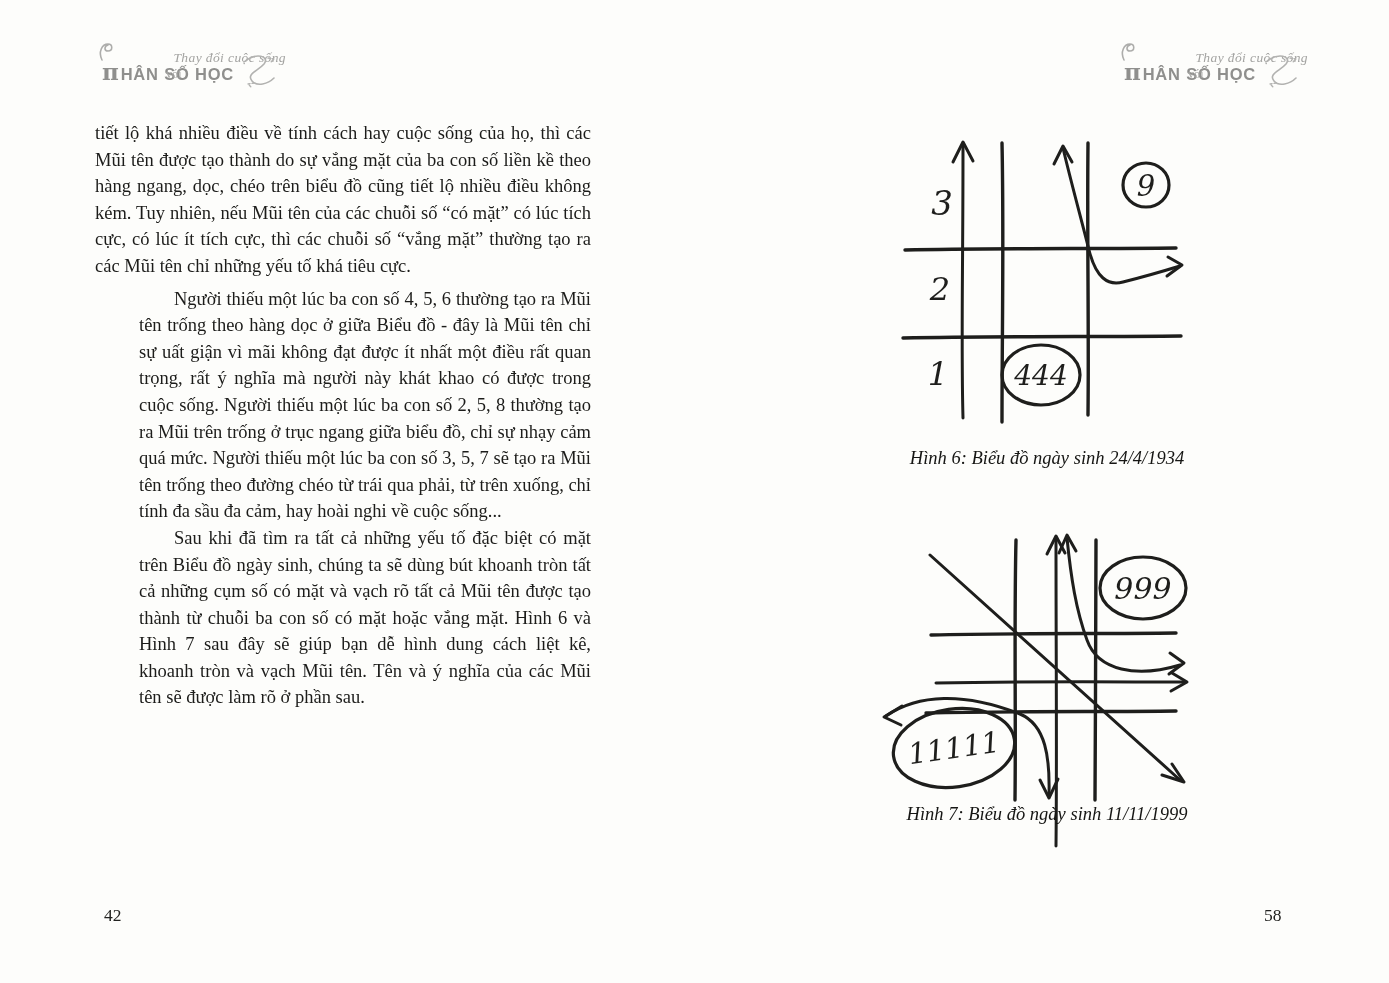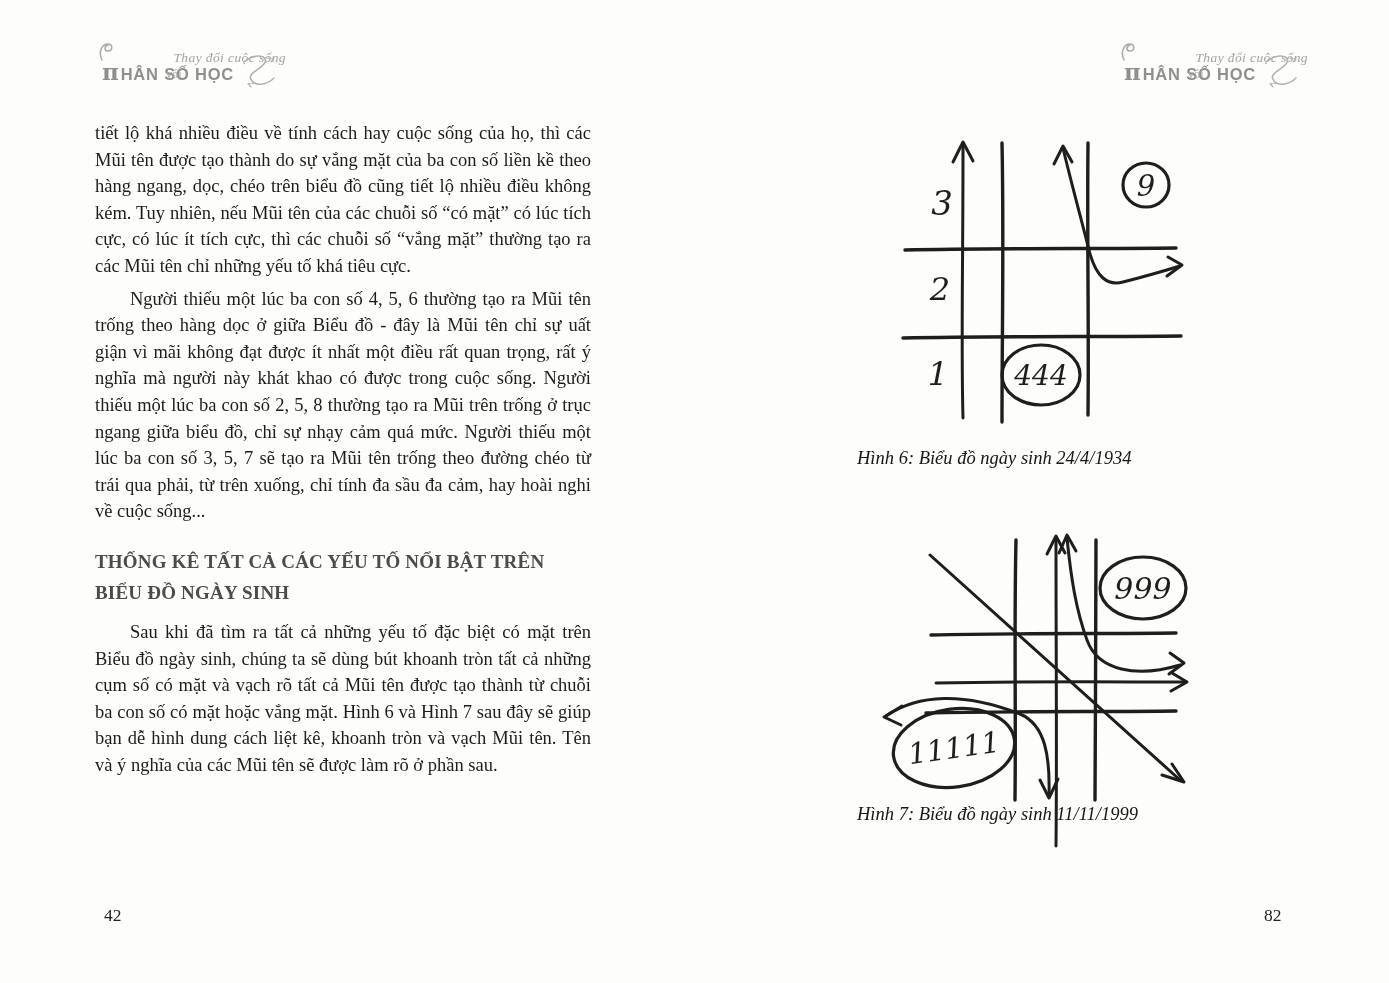--- a/index.html
+++ b/index.html
@@ -28,36 +28,36 @@
   .logo-pi { font-family:"DejaVu Serif", serif; font-size:23px; line-height:14px; margin-right:1px; }
   .logo-voi { position:absolute; left:70px; top:17px; font-size:12px; color:#a6a6a4; }
   .curl-icon { position:absolute; left:0; top:-10px; }
   .flourish-icon { position:absolute; right:4px; top:0; }
 
   
   .text-col {
     position:absolute; left:95px; top:120px; width:496px;
     font-size:18.5px; line-height:26.6px; text-align:justify;
   }
-  .text-col p.indented { text-indent:35px; }
+  .text-col p.indented { text-indent:35px;margin-left:44px; }
   .gap-top { margin-top:6px; }
   .section-heading {
     margin-top:21px; margin-bottom:11px;
     font-weight:bold; color:#4b4b49;
     font-size:19px; line-height:31px; letter-spacing:.2px;
     text-align:left;
   }
 
   
   .figure-svg { position:absolute; }
   .fig6 { left:860px; top:116px; }
   .fig7 { left:860px; top:514px; }
   .fig-caption {
     position:absolute; left:857px; width:380px;
-    text-align:left; font-style:italic; font-size:18.5px; color:#161614;
+    text-align:center; font-style:italic; font-size:18.5px; color:#161614;
   }
   .cap6 { top:448px; }
   .cap7 { top:804px; }
 
   .ink-line   { fill:none; stroke:#1e1e1c; stroke-width:3.4; stroke-linecap:round; stroke-linejoin:round; }
   .ink-arrow  { fill:none; stroke:#1e1e1c; stroke-width:3;   stroke-linecap:round; stroke-linejoin:round; }
   .ink-oval   { fill:none; stroke:#1e1e1c; stroke-width:3.2; }
   .hand-num   { fill:#1e1e1c; font-family:"DejaVu Serif", serif; font-style:italic; }
 
   
@@ -98,21 +98,20 @@
   <svg class="flourish-icon" width="42" height="42" viewBox="0 0 42 42">
     <path d="M4,12 C16,2 30,6 24,14 C18,21 6,24 12,31 C17,37 28,34 34,28" fill="none" stroke="#b2b2b0" stroke-width="1.6" stroke-linecap="round"></path>
     <path d="M28,8 L34,9 L30,13" fill="none" stroke="#b2b2b0" stroke-width="1.4" stroke-linecap="round" stroke-dasharray="2 2"></path>
     <path d="M14,33 L8,34 L12,38" fill="none" stroke="#b2b2b0" stroke-width="1.4" stroke-linecap="round" stroke-dasharray="2 2"></path>
   </svg>
 </header>
 
 <main class="text-col">
   <p>tiết lộ khá nhiều điều về tính cách hay cuộc sống của họ, thì các Mũi tên được tạo thành do sự vắng mặt của ba con số liền kề theo hàng ngang, dọc, chéo trên biểu đồ cũng tiết lộ nhiều điều không kém. Tuy nhiên, nếu Mũi tên của các chuỗi số “có mặt” có lúc tích cực, có lúc ít tích cực, thì các chuỗi số “vắng mặt” thường tạo ra các Mũi tên chỉ những yếu tố khá tiêu cực.</p>
   <p class="indented gap-top">Người thiếu một lúc ba con số 4, 5, 6 thường tạo ra Mũi tên trống theo hàng dọc ở giữa Biểu đồ - đây là Mũi tên chỉ sự uất giận vì mãi không đạt được ít nhất một điều rất quan trọng, rất ý nghĩa mà người này khát khao có được trong cuộc sống. Người thiếu một lúc ba con số 2, 5, 8 thường tạo ra Mũi trên trống ở trục ngang giữa biểu đồ, chỉ sự nhạy cảm quá mức. Người thiếu một lúc ba con số 3, 5, 7 sẽ tạo ra Mũi tên trống theo đường chéo từ trái qua phải, từ trên xuống, chỉ tính đa sầu đa cảm, hay hoài nghi về cuộc sống...</p>
-  <h2 class="section-heading">THỐNG KÊ TẤT CẢ CÁC YẾU TỐ NỔI BẬT TRÊN BIỂU ĐỒ NGÀY SINH</h2>
   <p class="indented">Sau khi đã tìm ra tất cả những yếu tố đặc biệt có mặt trên Biểu đồ ngày sinh, chúng ta sẽ dùng bút khoanh tròn tất cả những cụm số có mặt và vạch rõ tất cả Mũi tên được tạo thành từ chuỗi ba con số có mặt hoặc vắng mặt. Hình 6 và Hình 7 sau đây sẽ giúp bạn dễ hình dung cách liệt kê, khoanh tròn và vạch Mũi tên. Tên và ý nghĩa của các Mũi tên sẽ được làm rõ ở phần sau.</p>
 </main>
 
 <svg class="figure-svg fig6" width="400" height="340" viewBox="0 0 400 340">
 
   <path class="ink-line" d="M142,27 C144,120 142,220 142,306"></path>
   <path class="ink-line" d="M228,27 C227,120 229,210 228,299"></path>
   <path class="ink-line" d="M45,134 C130,132 240,133 316,132"></path>
   <path class="ink-line" d="M43,222 C140,220 240,221 321,220"></path>
 
@@ -161,13 +160,13 @@
 
   <ellipse class="ink-oval" cx="283" cy="74" rx="43" ry="31"></ellipse>
   <text class="hand-num" x="283" y="85" font-size="30" text-anchor="middle">999</text>
 
   <ellipse class="ink-oval" cx="94" cy="234" rx="61" ry="39" transform="rotate(-8 94 234)"></ellipse>
   <text class="hand-num" x="94" y="244" font-size="29" text-anchor="middle" transform="rotate(-8 94 234)">11111</text>
 </svg>
 <div class="fig-caption cap7">Hình 7: Biểu đồ ngày sinh 11/11/1999</div>
 
 <div class="page-number pn-left">42</div>
-<div class="page-number pn-right">82</div>
+<div class="page-number pn-right">58</div>
 
 </body></html>

